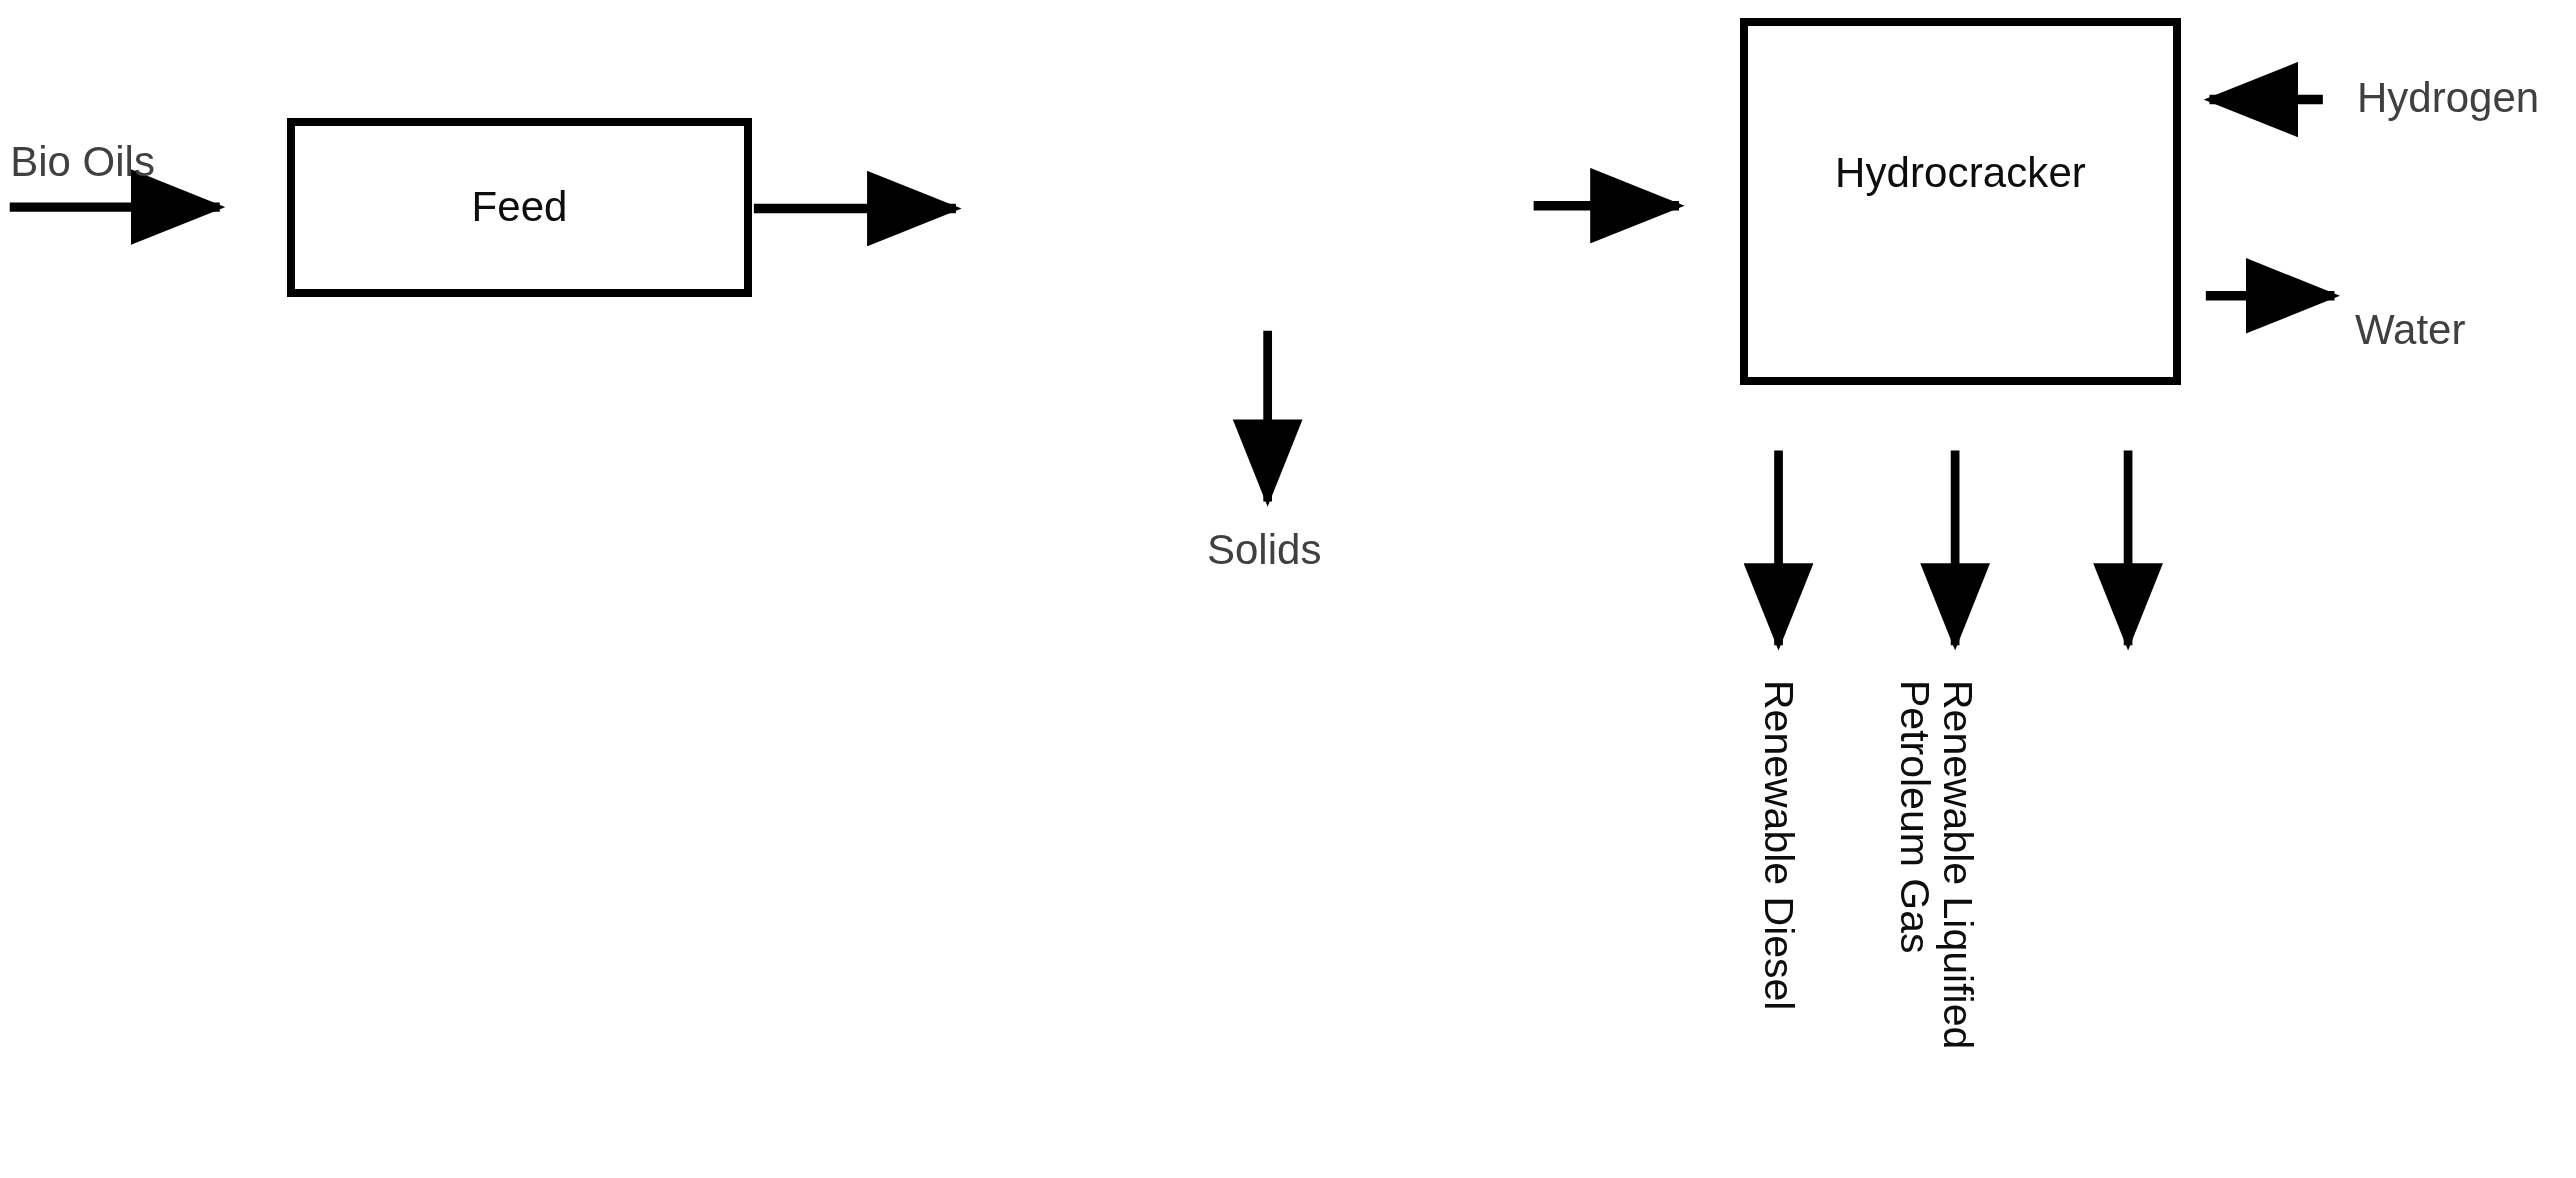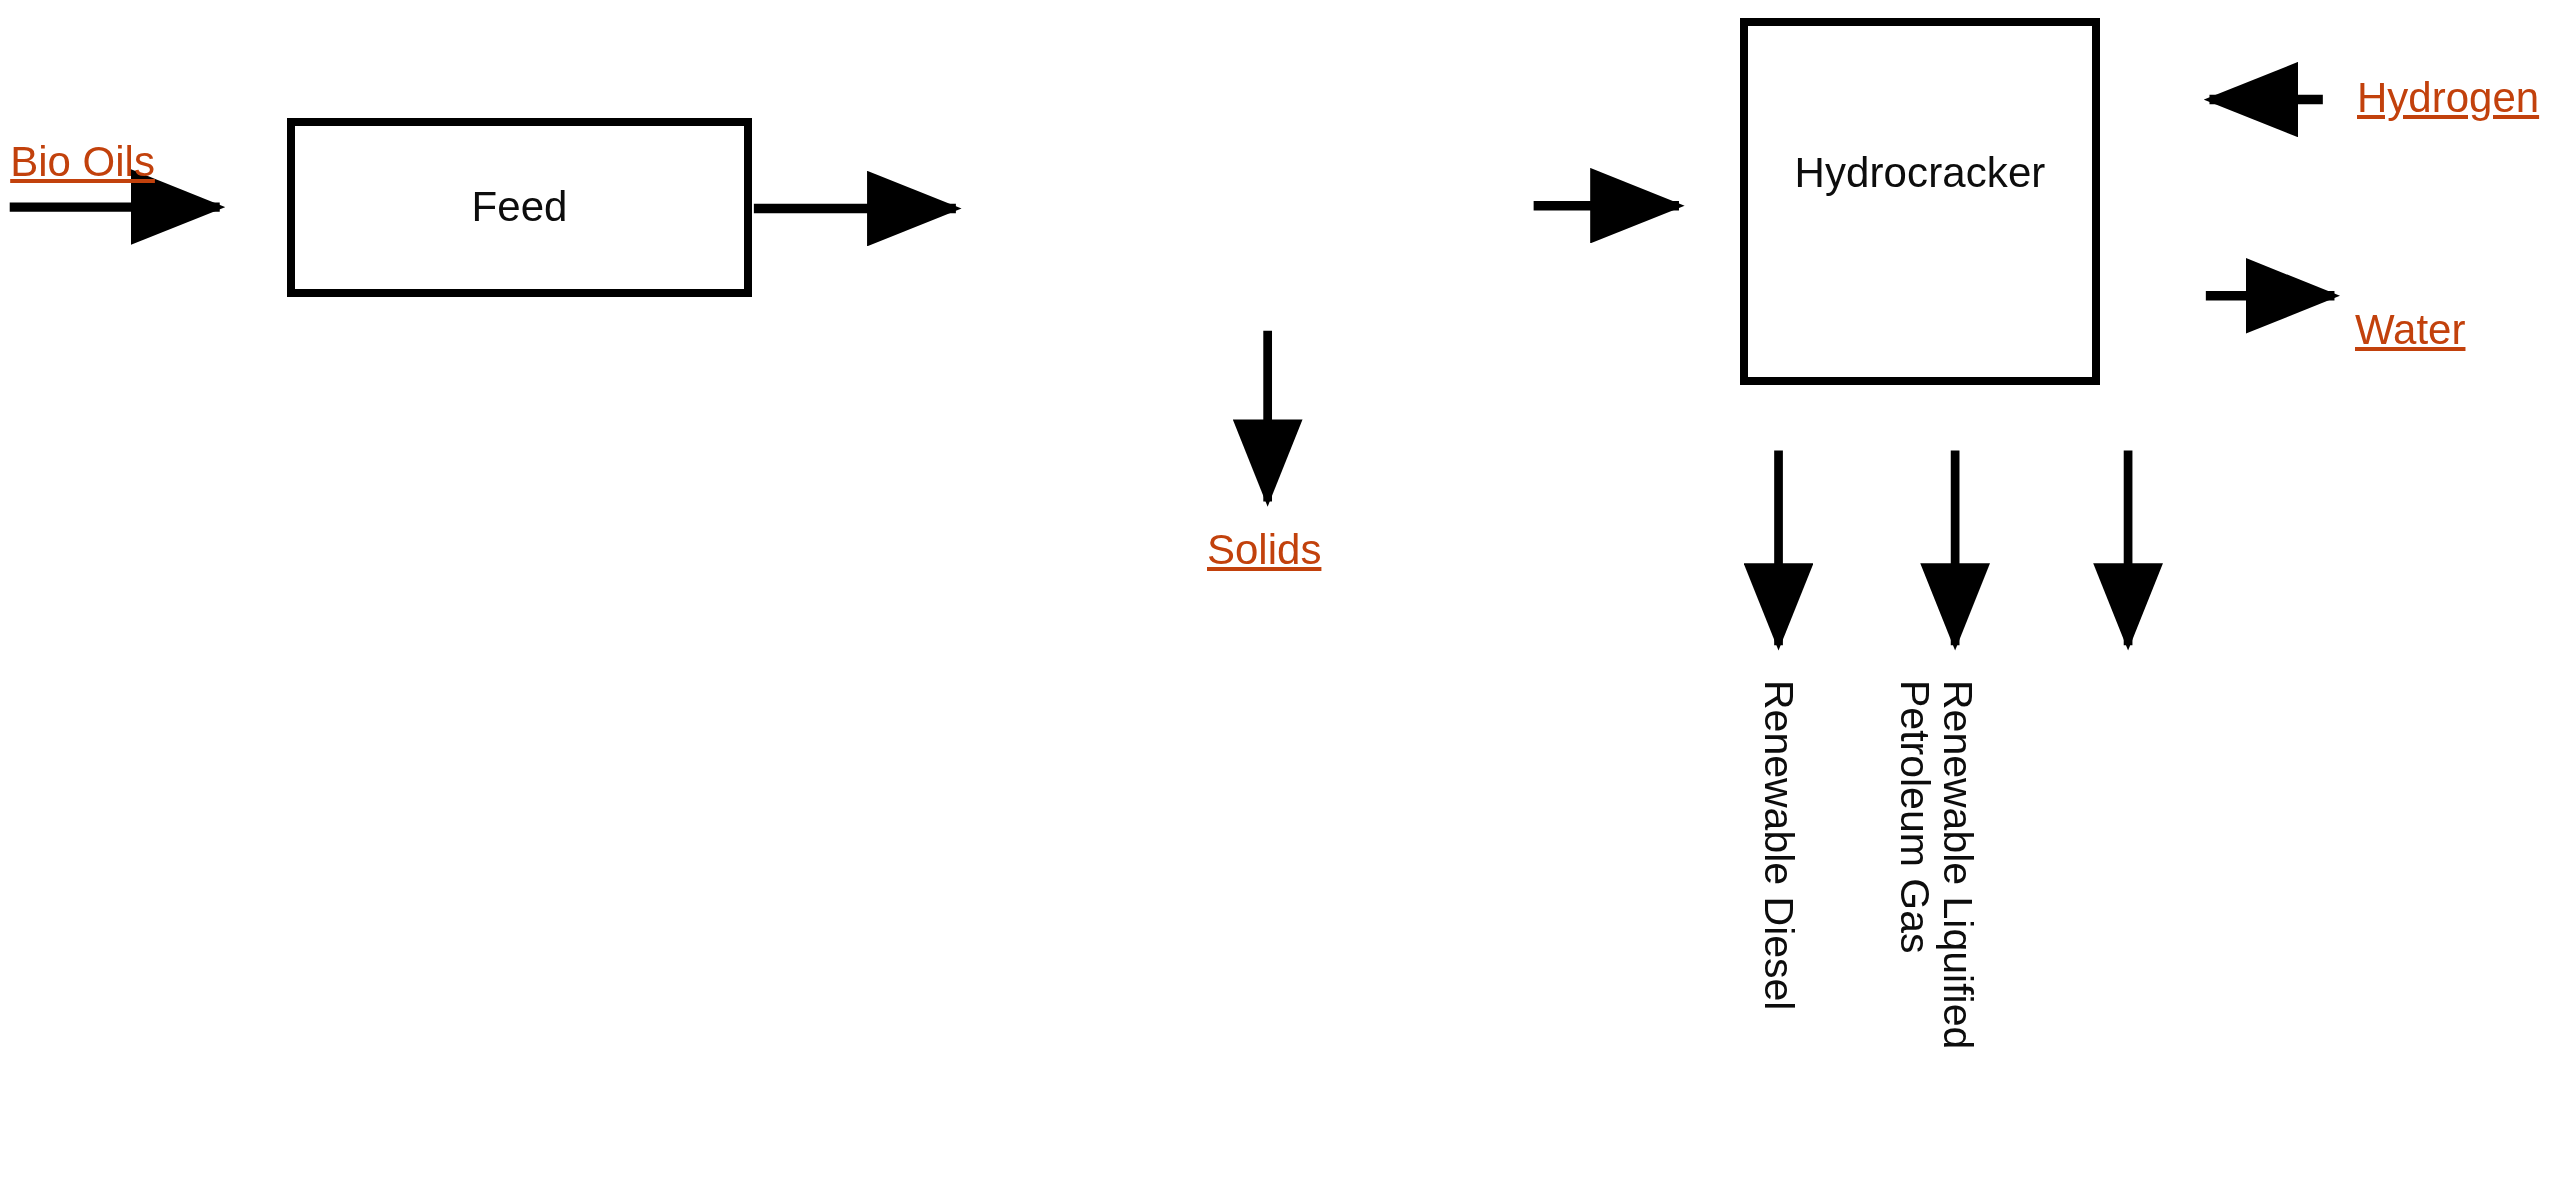--- a/index.html
+++ b/index.html
@@ -30,44 +30,43 @@
   }
   .unit-label {
     font-size: 42px;
     line-height: 1.1;
     color: #0d0d0d;
     white-space: nowrap;
     letter-spacing: 0.1px;
   }
   #box-feed        { left: 287px;  top: 118px; width: 465px; height: 179px; }
   #box-pretreat    { left: 1050px; top: 110px; width: 430px; height: 180px; }
-  #box-hydrocrack  { left: 1740px; top: 18px;  width: 360px; height: 367px; }
+  #box-hydrocrack  { left: 1740px; top: 18px;  width: 441px; height: 367px; }
 
   
   #box-hydrocrack { align-items: flex-start; }
   #box-hydrocrack .unit-label { margin-top: 124px; }
 
   
   #flow-lines {
     position: absolute;
     left: 0;
     top: 0;
     width: 2576px;
     height: 1178px;
     pointer-events: none;
   }
 
   
   .stream-label {
     position: absolute;
     font-size: 42px;
     line-height: 1.05;
-    color: #c2410c;
+    color: #404040;
     white-space: nowrap;
-    text-decoration: underline;
   }
   #label-bio-oils { left: 10.2px;   top: 140px; }
   #label-solids   { left: 1207px; top: 528px; }
   #label-hydrogen { left: 2357px; top: 76px; }
   #label-water    { left: 2355px; top: 272px; margin-top: 36px; }
 
   
   .stream-label-vertical {
     position: absolute;
     font-size: 41px;

